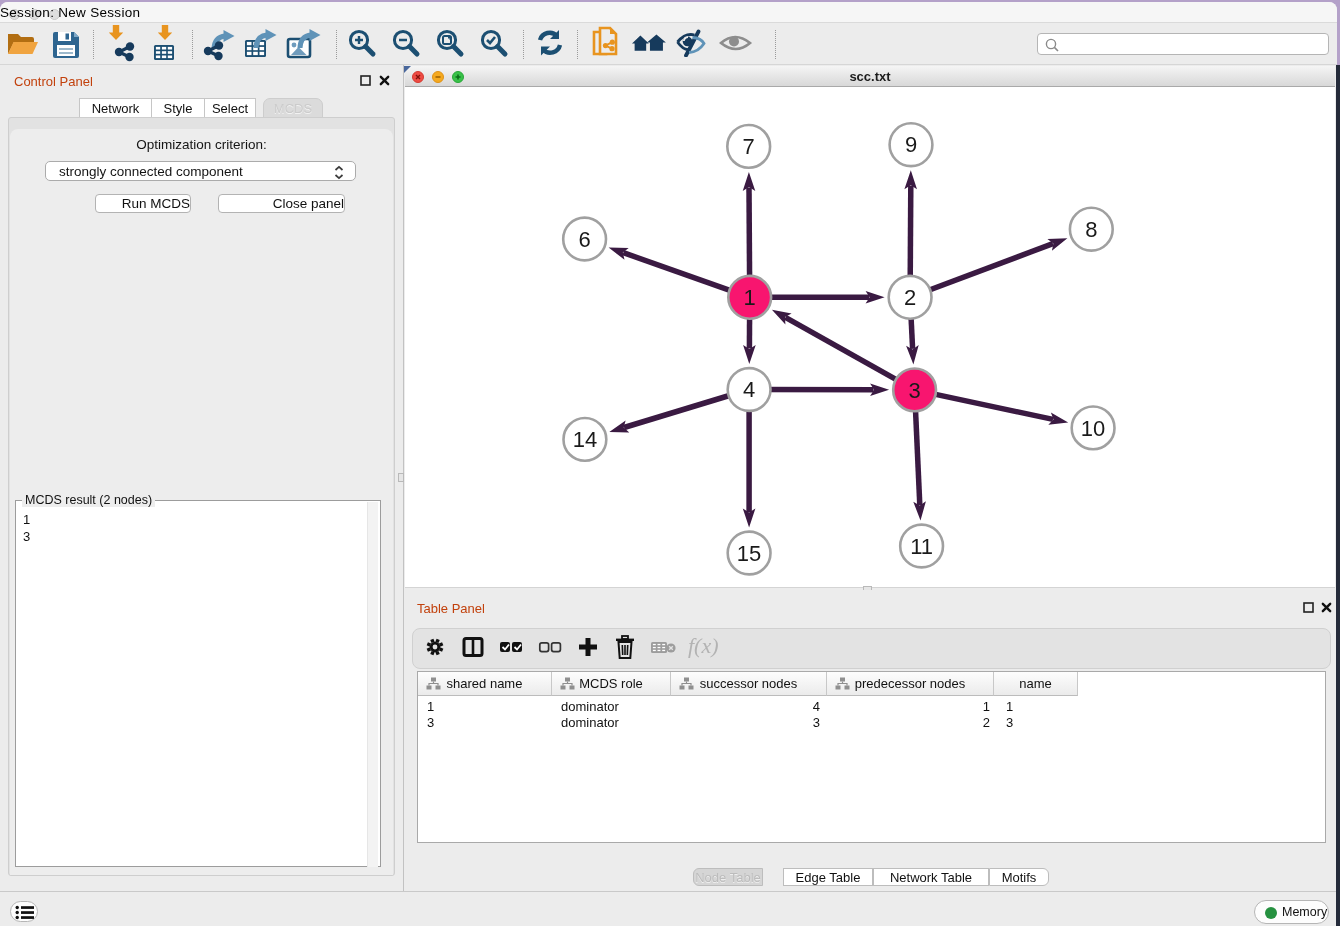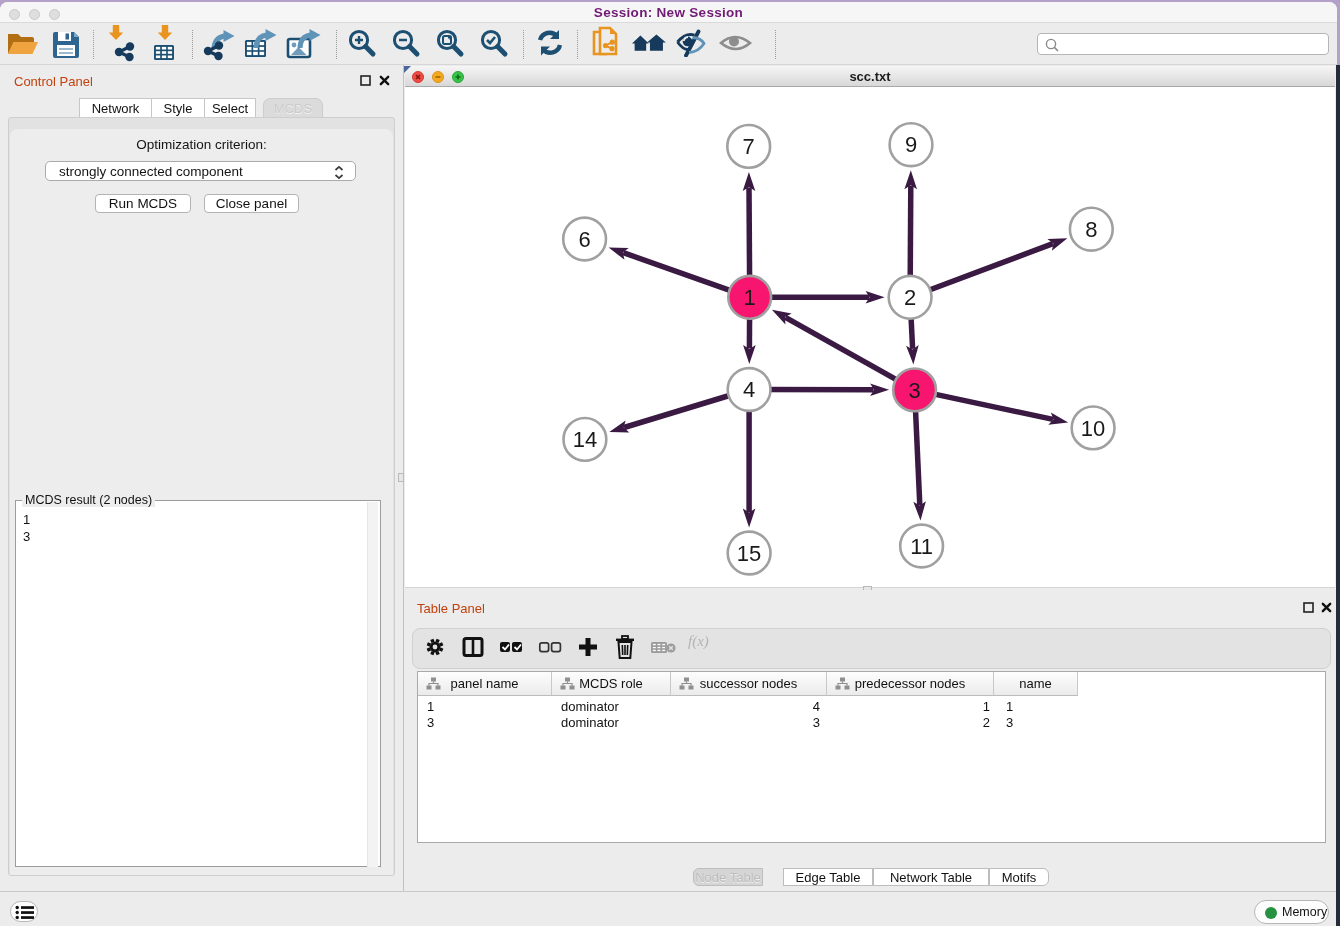--- a/index.html
+++ b/index.html
@@ -1,48 +1,48 @@
 <!DOCTYPE html>
 <html><head><meta charset="utf-8"><title>Session: New Session</title>
 <style>
 *{margin:0;padding:0;box-sizing:border-box}
 html,body{width:1340px;height:926px;overflow:hidden}
 body{background:#b4a1c9;font-family:"Liberation Sans",sans-serif;position:relative}
 #deskdark{position:absolute;right:0;top:65px;width:4px;height:861px;background:#252b3a;z-index:50}
 #app{position:absolute;left:0;top:2px;width:1337px;height:924px;background:#ececec;border-radius:8px 8px 0 0;overflow:hidden}
 #titlebar{position:absolute;left:0;top:0;width:100%;height:21px;background:#f6f6f6;border-bottom:1px solid #dadada}
 .tl{position:absolute;top:7px;width:11px;height:11px;border-radius:50%;background:#dedede;border:1px solid #c9c9c9}
-#wtitle{position:absolute;top:3px;left:0;width:100%;text-align:center;font-size:13.5px;color:#701a75;font-weight:700;letter-spacing:0.3px}
+#wtitle{position:absolute;top:3px;left:0;width:100%;text-align:left;font-size:13.5px;color:#000000;font-weight:400;letter-spacing:0.3px}
 #toolbar{position:absolute;left:0;top:22px;width:100%;height:41px;background:#ececec;border-bottom:1px solid #d6d6d6}
 .vsep{position:absolute;top:6px;height:29px;border-left:1px dotted #9a9a9a}
 #search{position:absolute;left:1037px;top:9px;width:292px;height:22px;background:#fff;border:1px solid #b5b5b5;border-radius:4px}
 #cpanel{position:absolute;left:0;top:63px;width:404px;height:826px;background:#ececec;border-right:1px solid #c2c2c2}
 .phead{font-size:13px;color:#c2410c}
 .tab{position:absolute;top:33px;height:20px;background:#fff;border:1px solid #c6c6c6;font-size:13px;text-align:center;line-height:19px;color:#111}
 #tabmcds{background:#dbdbdb;border-color:#cdcdcd;border-radius:7px 7px 0 0;color:#cbcbcb;text-shadow:0 1px 0 #f2f2f2;height:22px}
 #cpane{position:absolute;left:8px;top:52px;width:387px;height:759px;background:#e2e2e2;border:1px solid #cecece;border-radius:3px}
 #cpane-in{position:absolute;left:1px;top:11px;width:383px;height:746px;background:#ededed;border-radius:8px 8px 0 0}
 #optlabel{position:absolute;left:0;top:8px;width:100%;text-align:center;font-size:13.5px;color:#141414}
 #combo{position:absolute;left:35px;top:32px;width:311px;height:20px;background:#fff;border:1px solid #ababab;border-radius:5px;font-size:13.5px;color:#141414;line-height:19px;padding-left:13px}
-.btn{position:absolute;top:65px;height:19px;background:#fff;border:1px solid #b3b3b3;border-radius:4px;font-size:13.5px;text-align:center;line-height:18px;color:#111;font-weight:500}
+.btn{position:absolute;top:65px;height:19px;background:#fff;border:1px solid #b3b3b3;border-radius:4px;font-size:13.5px;text-align:right;line-height:18px;color:#111;font-weight:500}
 #fieldset{position:absolute;left:15px;top:435px;width:366px;height:367px;background:#fff;border:1px solid #9c9c9c}
 #fslegend{position:absolute;left:6px;top:-8px;background:#ededed;padding:0 3px;font-size:12.5px;color:#111}
 #fsscroll{position:absolute;right:2px;top:1px;width:11px;height:365px;background:#f3f3f3;border-left:1px solid #e6e6e6}
 #netwin{position:absolute;left:405px;top:64px;width:930px;height:522px;background:#fff;border-bottom:1px solid #d4d4d4}
 #nettitle{position:absolute;left:0;top:0;width:100%;height:21px;background:linear-gradient(#f5f5f5,#d8d8d8);border-bottom:1px solid #a9a9a9;border-radius:4px 0 0 0}
 .tfc{position:absolute;top:4.5px;width:12px;height:12px;border-radius:50%}
 #ntxt{position:absolute;top:3px;left:0;width:100%;text-align:center;font-size:13px;font-weight:bold;color:#1c1c1c}
 #tpanel{position:absolute;left:404px;top:588px;width:933px;height:301px;background:#ececec}
 #ttool{position:absolute;left:8px;top:38px;width:919px;height:41px;background:#e3e3e3;border:1px solid #d0d0d0;border-radius:8px}
 #ttable{position:absolute;left:13px;top:81px;width:909px;height:172px;background:#fff;border:1px solid #a9a9a9}
 .hcell{position:absolute;top:0;height:24px;background:linear-gradient(#fdfdfd,#ebebeb);border-right:1px solid #c8c8c8;border-bottom:1px solid #bcbcbc;font-size:13px;color:#111;text-align:center;line-height:24px}
 .drow{position:absolute;font-size:13px;color:#111;height:16px;line-height:16px}
 .btab{position:absolute;top:278px;height:18px;background:#fff;border:1px solid #bdbdbd;font-size:13px;font-weight:500;text-align:center;line-height:17px;color:#111}
 #statusbar{position:absolute;left:0;top:889px;width:100%;height:35px;background:#ececec;border-top:1px solid #c9c9c9}
-#fx{position:absolute;left:688px;top:631px;font-family:"Liberation Serif",serif;font-style:italic;font-size:15px;color:#b3b3b3}
+#fx{position:absolute;left:688px;top:631px;font-family:"Liberation Serif",serif;font-style:italic;font-size:22px;color:#b3b3b3}
 .wbtn{position:absolute;background:#fdfdfd;border:1px solid #b6b6b6;border-radius:12px}
 </style></head><body>
 <div id="deskdark"></div>
 <div id="app">
 <div id="titlebar">
   <div class="tl" style="left:9px"></div>
       <div class="tl" style="left:29px"></div>
       <div class="tl" style="left:49px"></div>
   <div id="wtitle">Session: New Session</div>
 </div>
@@ -193,21 +193,21 @@
   <div class="tab" id="tabmcds" style="left:263px;width:60px">MCDS</div>
   <div id="cpane">
         <div id="cpane-in">
      <div id="optlabel">Optimization criterion:</div>
      <div id="combo">strongly connected component
        <svg width="12" height="15" style="position:absolute;right:10px;top:2.5px" viewBox="0 0 12 15">
               <path d="M2.5 5 L6 1.8 L9.5 5 M2.5 10 L6 13.2 L9.5 10" fill="none" stroke="#3c3c3c" stroke-width="1.7"></path>
             </svg>
      </div>
      <div class="btn" style="left:85px;width:96px">Run MCDS</div>
-     <div class="btn" style="left:194px;width:95px">Close panel</div>
+     <div class="btn" style="left:208px;width:127px">Close panel</div>
   </div>
       </div>
   <div id="fieldset">
     <div id="fslegend">MCDS result (2 nodes)</div>
     <div style="position:absolute;left:7px;top:11px;font-size:13px;color:#111;line-height:16.5px">1<br>3</div>
     <div id="fsscroll"></div>
   </div>
 </div>
 <div id="netwin">
   <div id="nettitle">
@@ -289,21 +289,21 @@
 <div id="tpanel">
   <div class="phead" style="position:absolute;left:13px;top:11px">Table Panel</div>
   <svg style="position:absolute;left:899px;top:12px" width="11" height="11">
         <rect x="1" y="1" width="9" height="9" fill="none" stroke="#222" stroke-width="1.6"></rect>
       </svg>
   <svg style="position:absolute;left:917px;top:12px" width="11" height="11" viewBox="0 0 12 12">
         <path d="M2 2 L10 10 M10 2 L2 10" stroke="#111" stroke-width="2.6" stroke-linecap="round"></path>
       </svg>
   <div id="ttool"></div>
   <div id="ttable">
-        <div class="hcell" style="left:0px;width:134px">panel name</div>
+        <div class="hcell" style="left:0px;width:134px">shared name</div>
         <svg style="position:absolute;left:8px;top:5px" width="15" height="13" viewBox="0 0 15 13">
           <rect x="5" y="0.5" width="5" height="4" fill="#8f8f8f"></rect>
           <rect x="0.5" y="8.5" width="5" height="4" fill="#8f8f8f"></rect>
           <rect x="9.5" y="8.5" width="5" height="4" fill="#8f8f8f"></rect>
           <path d="M7.5 4.5 v2 M3 8.5 v-2 h9 v2" stroke="#8f8f8f" stroke-width="1.2" fill="none"></path>
         </svg>
         <div class="hcell" style="left:134px;width:119px">MCDS role</div>
         <svg style="position:absolute;left:142px;top:5px" width="15" height="13" viewBox="0 0 15 13">
           <rect x="5" y="0.5" width="5" height="4" fill="#8f8f8f"></rect>
           <rect x="0.5" y="8.5" width="5" height="4" fill="#8f8f8f"></rect>

